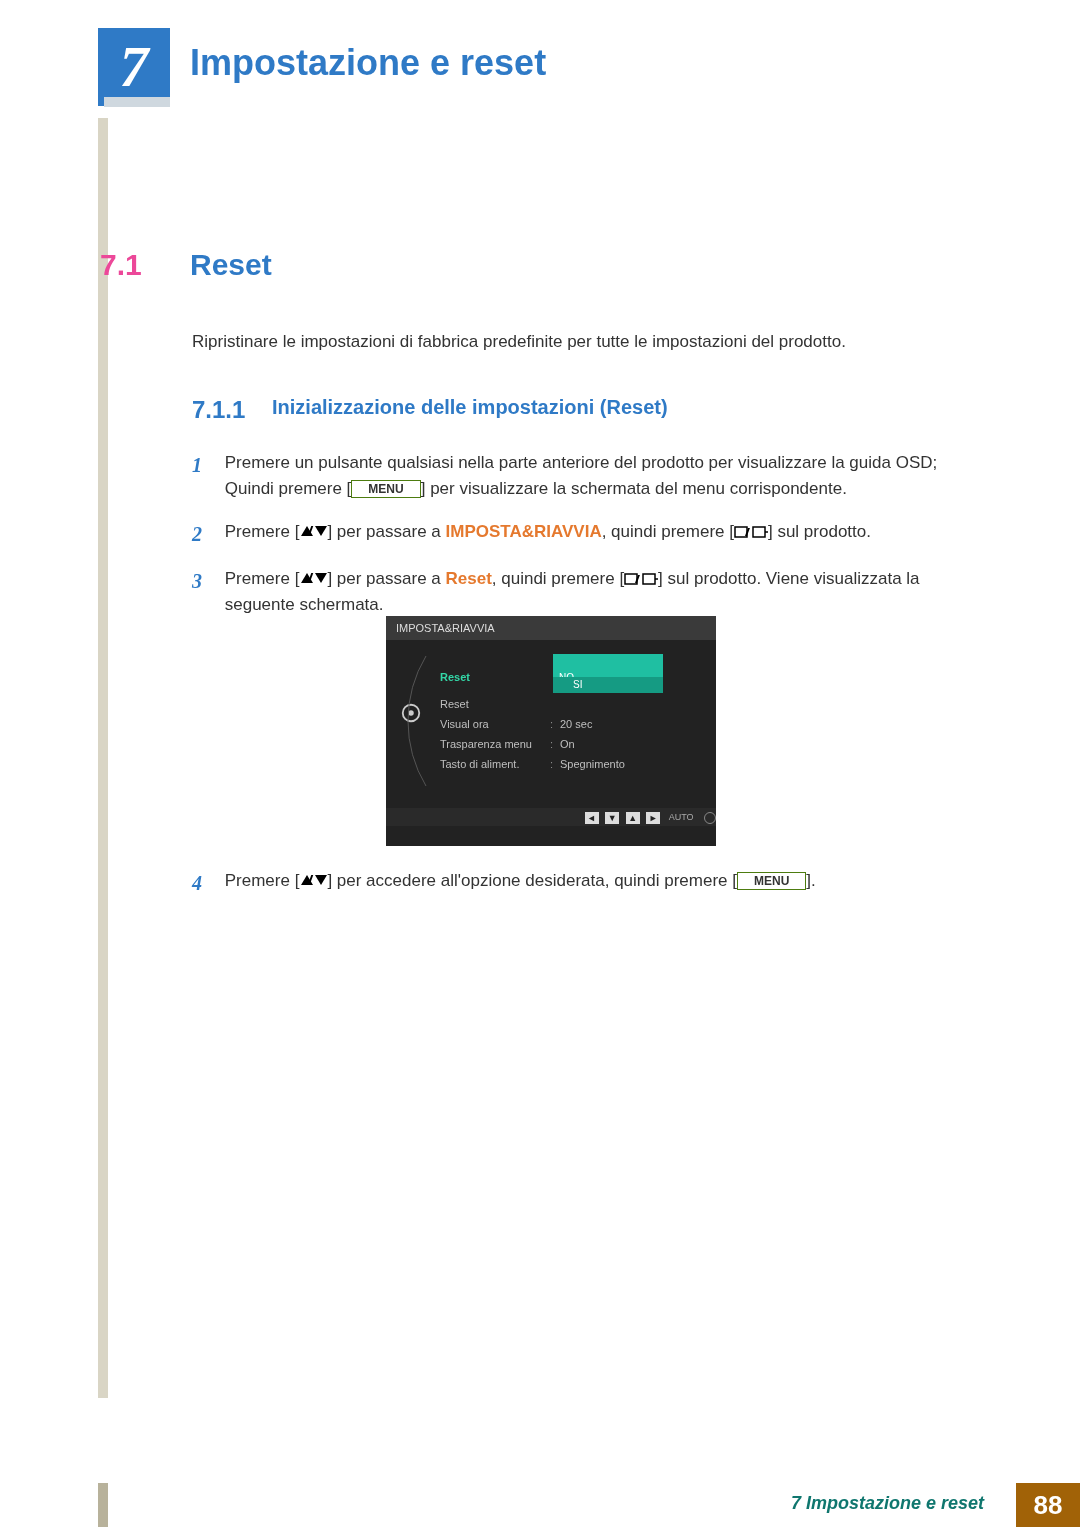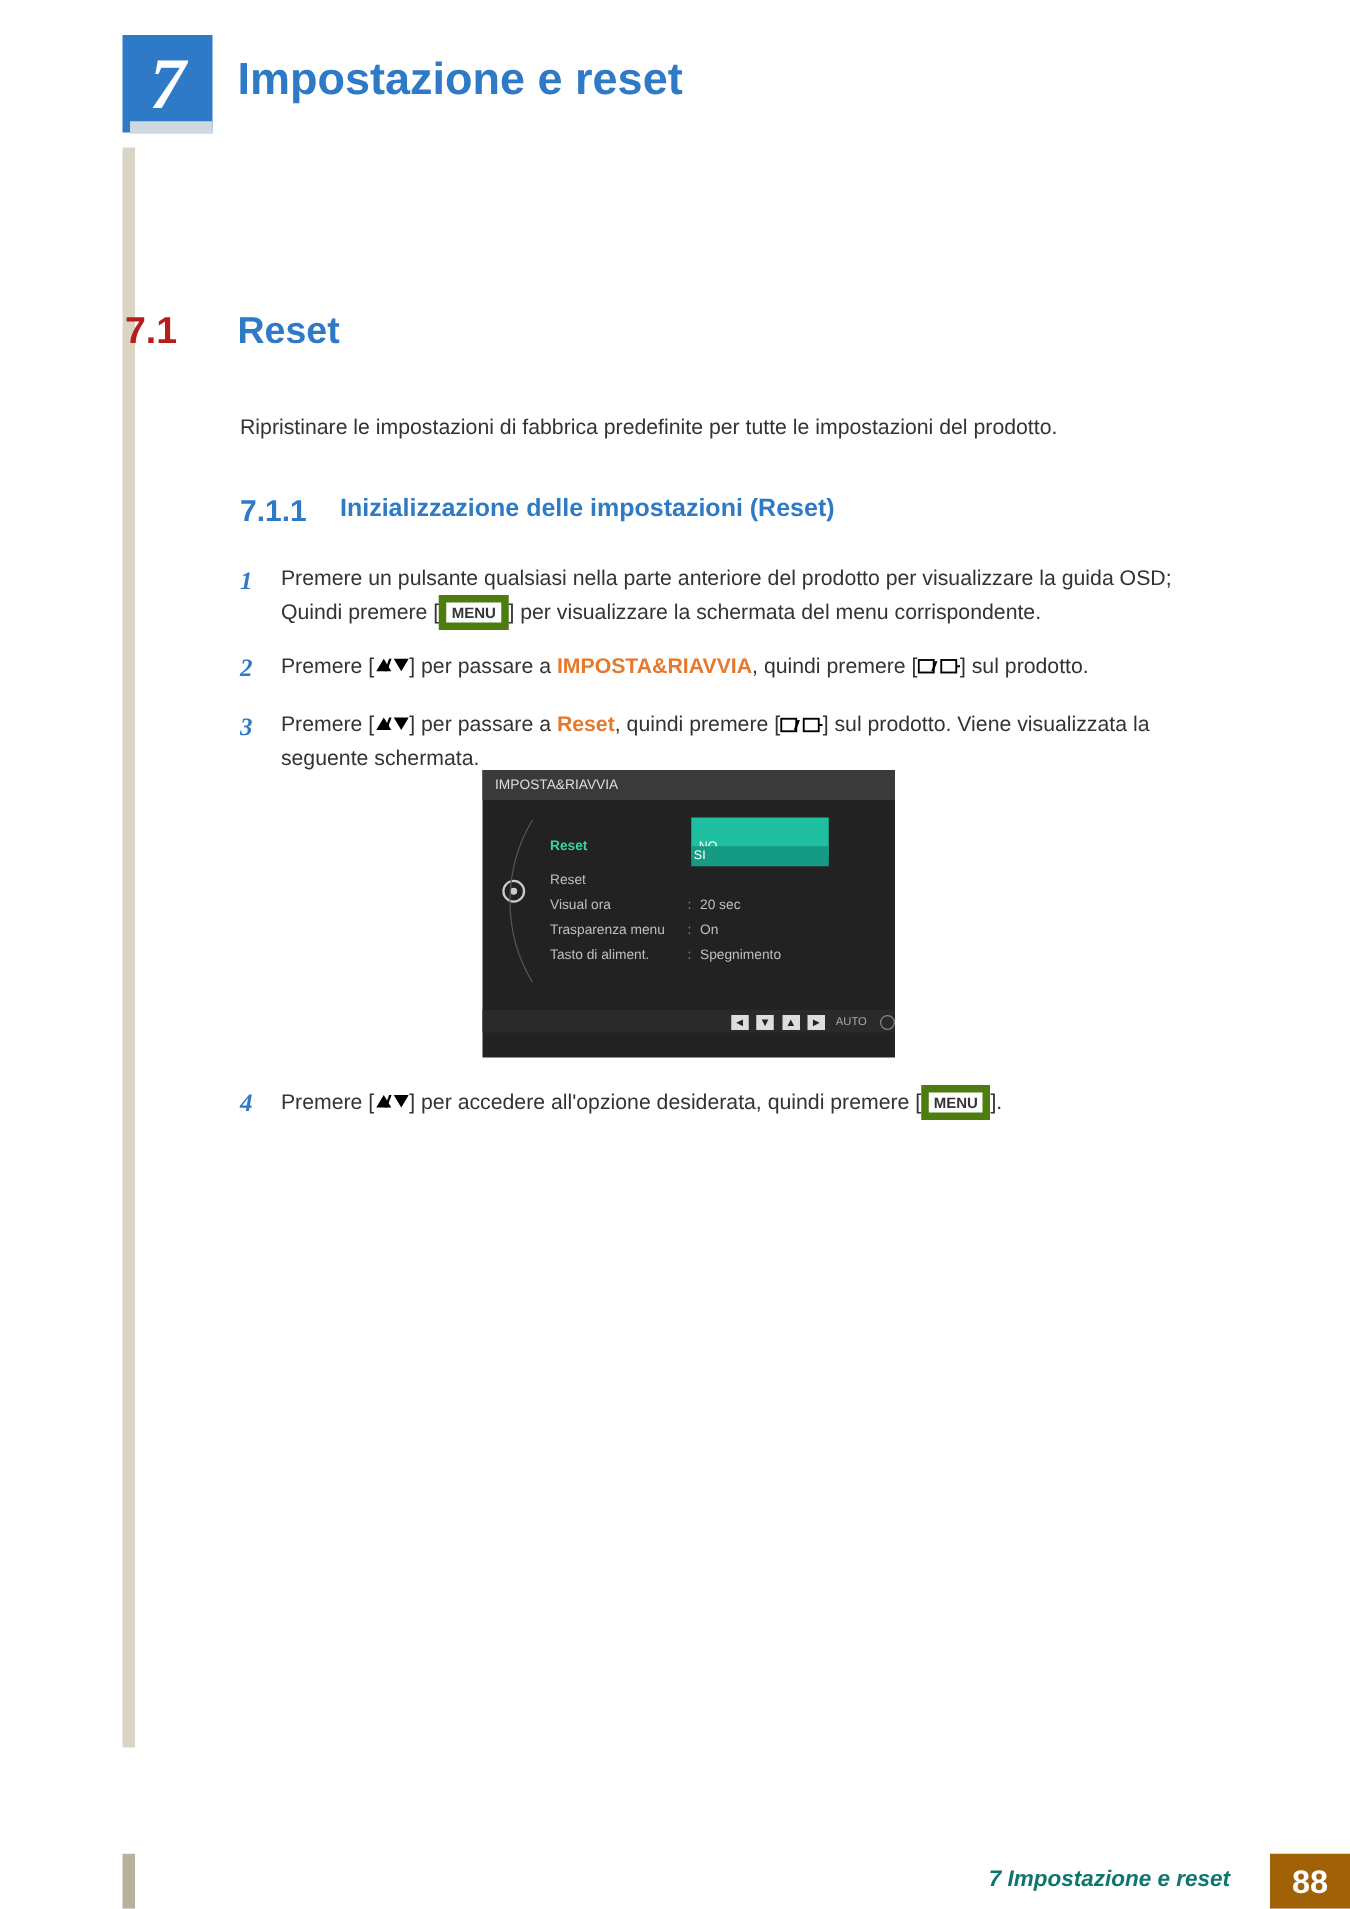--- a/index.html
+++ b/index.html
@@ -24,55 +24,55 @@
     position: absolute; left: 190px; top: 42px; font-size: 36px; font-weight: bold; color: #2f7ac6;
   }
 
   
   .gutter {
     position: absolute; left: 98px; top: 118px; width: 10px; height: 1280px;
     background: #d9d5c5;
   }
 
   
-  .sec-num { position: absolute; left: 100px; top: 248px; font-size: 30px; font-weight: bold; color: #b91c1c; }
+  .sec-num { position: absolute; left: 100px; top: 248px; font-size: 30px; font-weight: bold; color: #ec4899; }
   .sec-title { position: absolute; left: 190px; top: 248px; font-size: 30px; font-weight: bold; color: #2f7ac6; }
 
   .sec-intro { position: absolute; left: 192px; top: 332px; font-size: 17px; color: #333; }
 
   
   .sub-num { position: absolute; left: 192px; top: 396px; font-size: 24px; font-weight: bold; color: #2f7ac6; }
   .sub-title { position: absolute; left: 260px; top: 396px; font-size: 20px; font-weight: bold; color: #2f7ac6; margin-left: 12px; }
 
   
   .steps { position: absolute; left: 192px; top: 450px; width: 800px; }
   .step { margin-bottom: 16px; font-size: 17px; line-height: 1.55; }
   .stepnum { display: inline-block; width: 28px; vertical-align: top; color: #2f7ac6; font-style: italic; font-family: Georgia, serif; font-size: 20px; font-weight: bold; }
   .steptext { display: inline-block; width: 760px; vertical-align: top; }
   .strong-orange { color: #e5792e; font-weight: bold; }
-  .menu-box { display: inline-block; border: 6px solid #4d7c0f; padding: 0 4px; font-size: 12px; font-weight: bold; line-height: 16px; vertical-align: 1px; }
+  .menu-box { display: inline-block; border: 1px solid #4d7c0f; padding: 0 16px; font-size: 12px; font-weight: bold; line-height: 16px; vertical-align: 1px; }
   .arrows-icon { display: inline-block; width: 28px; height: 14px; vertical-align: -1px; }
   .arrows-icon svg { width: 28px; height: 14px; }
   .rect-slash-icon { display: inline-block; width: 34px; height: 14px; vertical-align: -2px; }
   .rect-slash-icon svg { width: 34px; height: 14px; }
 
   
   .osd { position: absolute; left: 386px; top: 616px; width: 330px; height: 230px; background: #222; font-size: 11px; color: #bfbfbf; }
   .osd-title { background: #3a3a3a; padding: 6px 10px; font-size: 11px; color: #ddd; }
   .osd-body { position: relative; height: 186px; }
   .osd-gear { position: absolute; left: 14px; top: 62px; width: 22px; height: 22px; }
   .osd-curve { position: absolute; left: 20px; top: 16px; width: 30px; height: 130px; }
   .osd-rows { position: absolute; left: 54px; top: 14px; width: 260px; }
   .osd-row { height: 20px; line-height: 20px; }
   .osd-label { display: inline-block; width: 110px; }
   .osd-colon { display: inline-block; width: 10px; color: #888; }
   .osd-val { display: inline-block; }
   .osd-sel { color: #33d6a6; font-weight: bold; }
   .osd-highlight-no { display:inline-block; width: 110px; background: #1fbfa2; color: #fff; padding: 16px 6px; height: 16px; line-height: 16px; font-size: 10px; }
-  .osd-highlight-si { display:inline-block; width: 110px; background: #159b83; color: #fff; padding: 0 2px; height: 16px; line-height: 16px; font-size: 10px; }
+  .osd-highlight-si { display:inline-block; width: 110px; background: #159b83; color: #fff; padding: 0 20px; height: 16px; line-height: 16px; font-size: 10px; }
   .osd-footer { position: absolute; bottom: 0; left: 0; right: 0; height: 18px; background: #2a2a2a; text-align: right; font-size: 9px; color: #aaa; line-height: 18px; }
   .osd-footer .k { display:inline-block; width:14px; height:12px; background:#ddd; color:#222; text-align:center; line-height:12px; margin:0 2px; font-weight:bold; font-size:9px; vertical-align:middle; }
   .osd-footer .auto { margin: 0 4px; }
   .osd-footer .pwr { display:inline-block; width:12px; height:12px; border:1px solid #888; border-radius:50%; vertical-align:middle; margin-left:4px;}
 
   
   .steps2 { position: absolute; left: 192px; top: 868px; width: 800px; }
 
   
   .footer-bar { position: absolute; left: 0; bottom: 0; width: 100%; height: 44px; }

